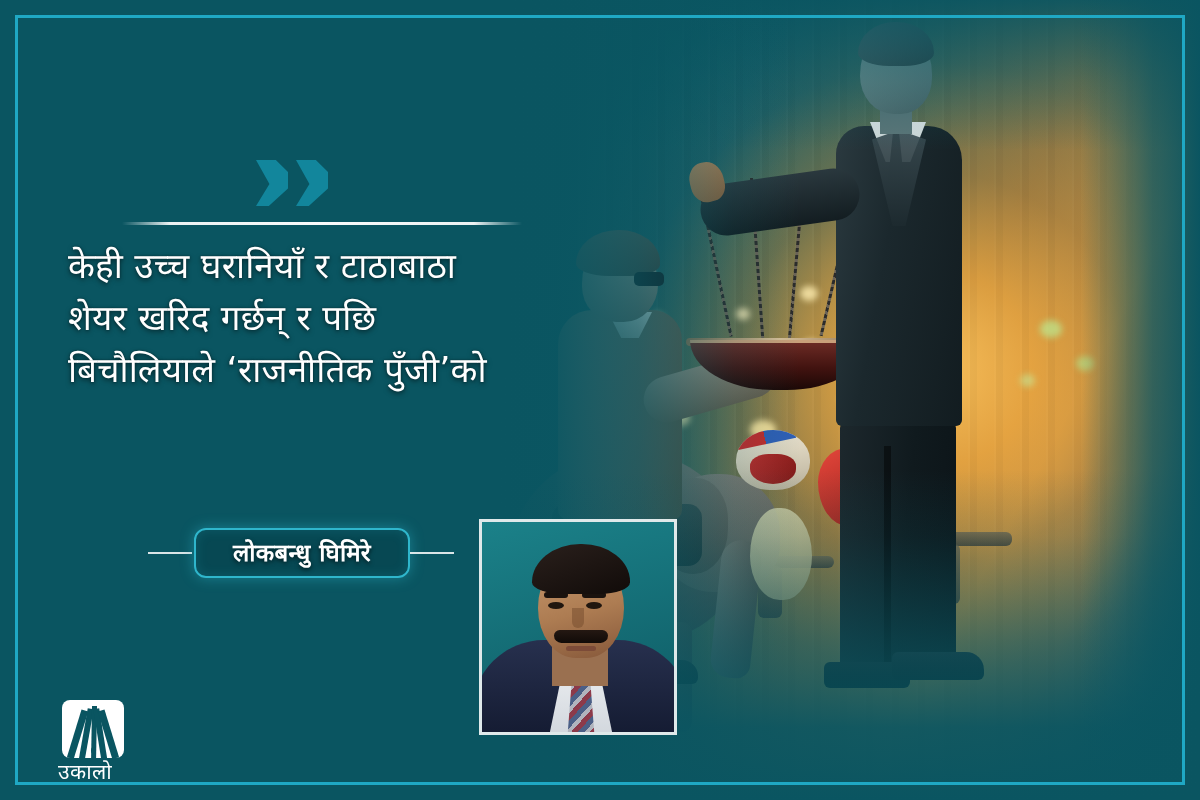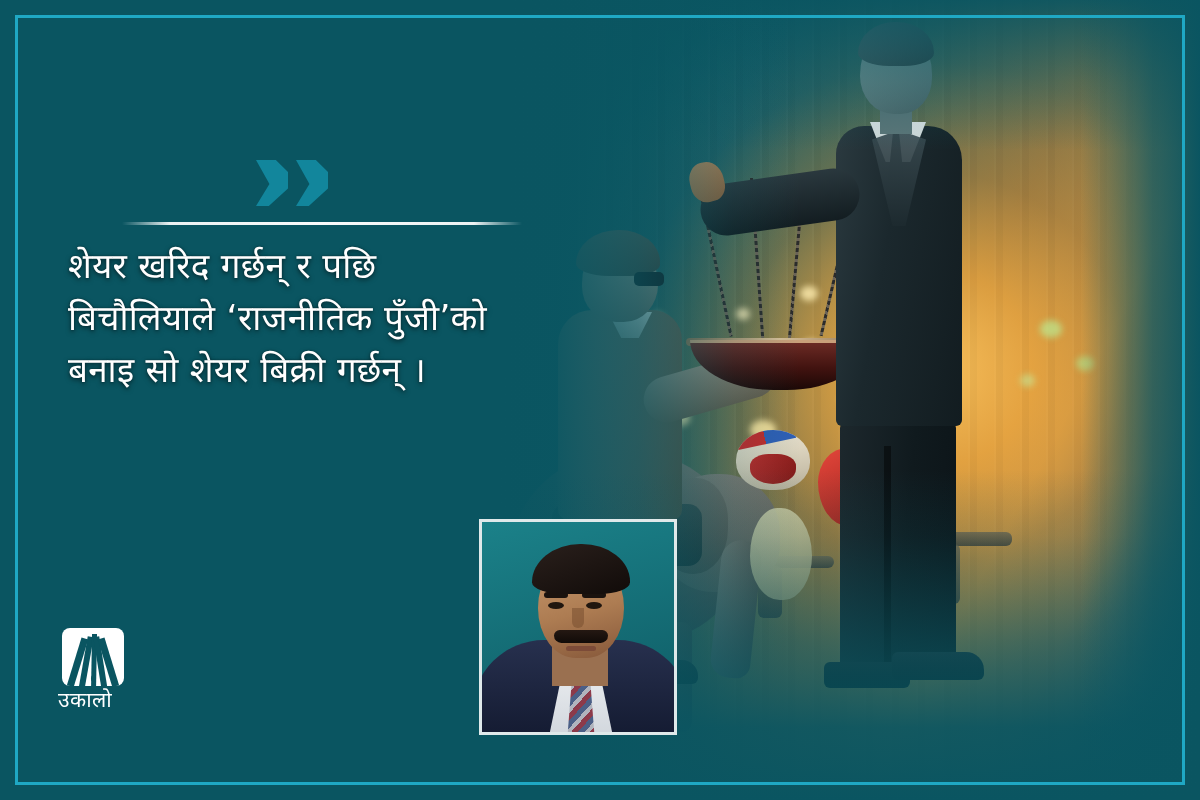--- a/index.html
+++ b/index.html
@@ -371,21 +371,21 @@
   .p-mous {
     position:absolute; left:72px; top:108px; width:54px; height:13px;
     background:linear-gradient(180deg,#241812,#110b08); border-radius:7px 7px 9px 9px;
   }
   .p-mouth {
     position:absolute; left:84px; top:124px; width:30px; height:5px;
     background:#7c4b38; border-radius:3px;
   }
 
   
-  .logo { position:absolute; left:58px; top:628px; width:86px; height:96px; }
+  .logo { position:absolute; left:58px; top:700px; width:86px; height:96px; }
   .logo-mark {
     position:absolute; left:4px; top:0; width:62px; height:58px;
     background:#ffffff; border-radius:8px;
     overflow:hidden;
   }
   .lm-s {
     position:absolute; bottom:-6px; background:#0a5561;
     transform-origin:50% 100%;
   }
   .logo-text {
@@ -491,25 +491,32 @@
   </div>
 
   <div class="quote-mark">
     <div class="qm-a"></div>
     <div class="qm-b"></div>
   </div>
 
   <div class="divider"></div>
 
   <div class="quote">
+    <span class="ln">केही उच्च घरानियाँ र टाठाबाठा</span>
     <span class="ln">शेयर खरिद गर्छन् र पछि</span>
     <span class="ln">बिचौलियाले ‘राजनीतिक पुँजी’को</span>
-    <span class="ln">बनाइ सो शेयर बिक्री गर्छन् ।</span>
   </div>
 
+  <div class="attrib">
+    <div class="attrib-line l"></div>
+    <div class="attrib-box">
+      <span class="attrib-name">लोकबन्धु घिमिरे</span>
+    </div>
+    <div class="attrib-line r"></div>
+  </div>
 
   <div class="portrait">
     <div class="p-bg"></div>
     <div class="p-shoulders"></div>
     <div class="p-shirt"></div>
     <div class="p-tie"></div>
     <div class="p-knot"></div>
     <div class="p-neck"></div>
     <div class="p-head"></div>
     <div class="p-brow-l"></div>

